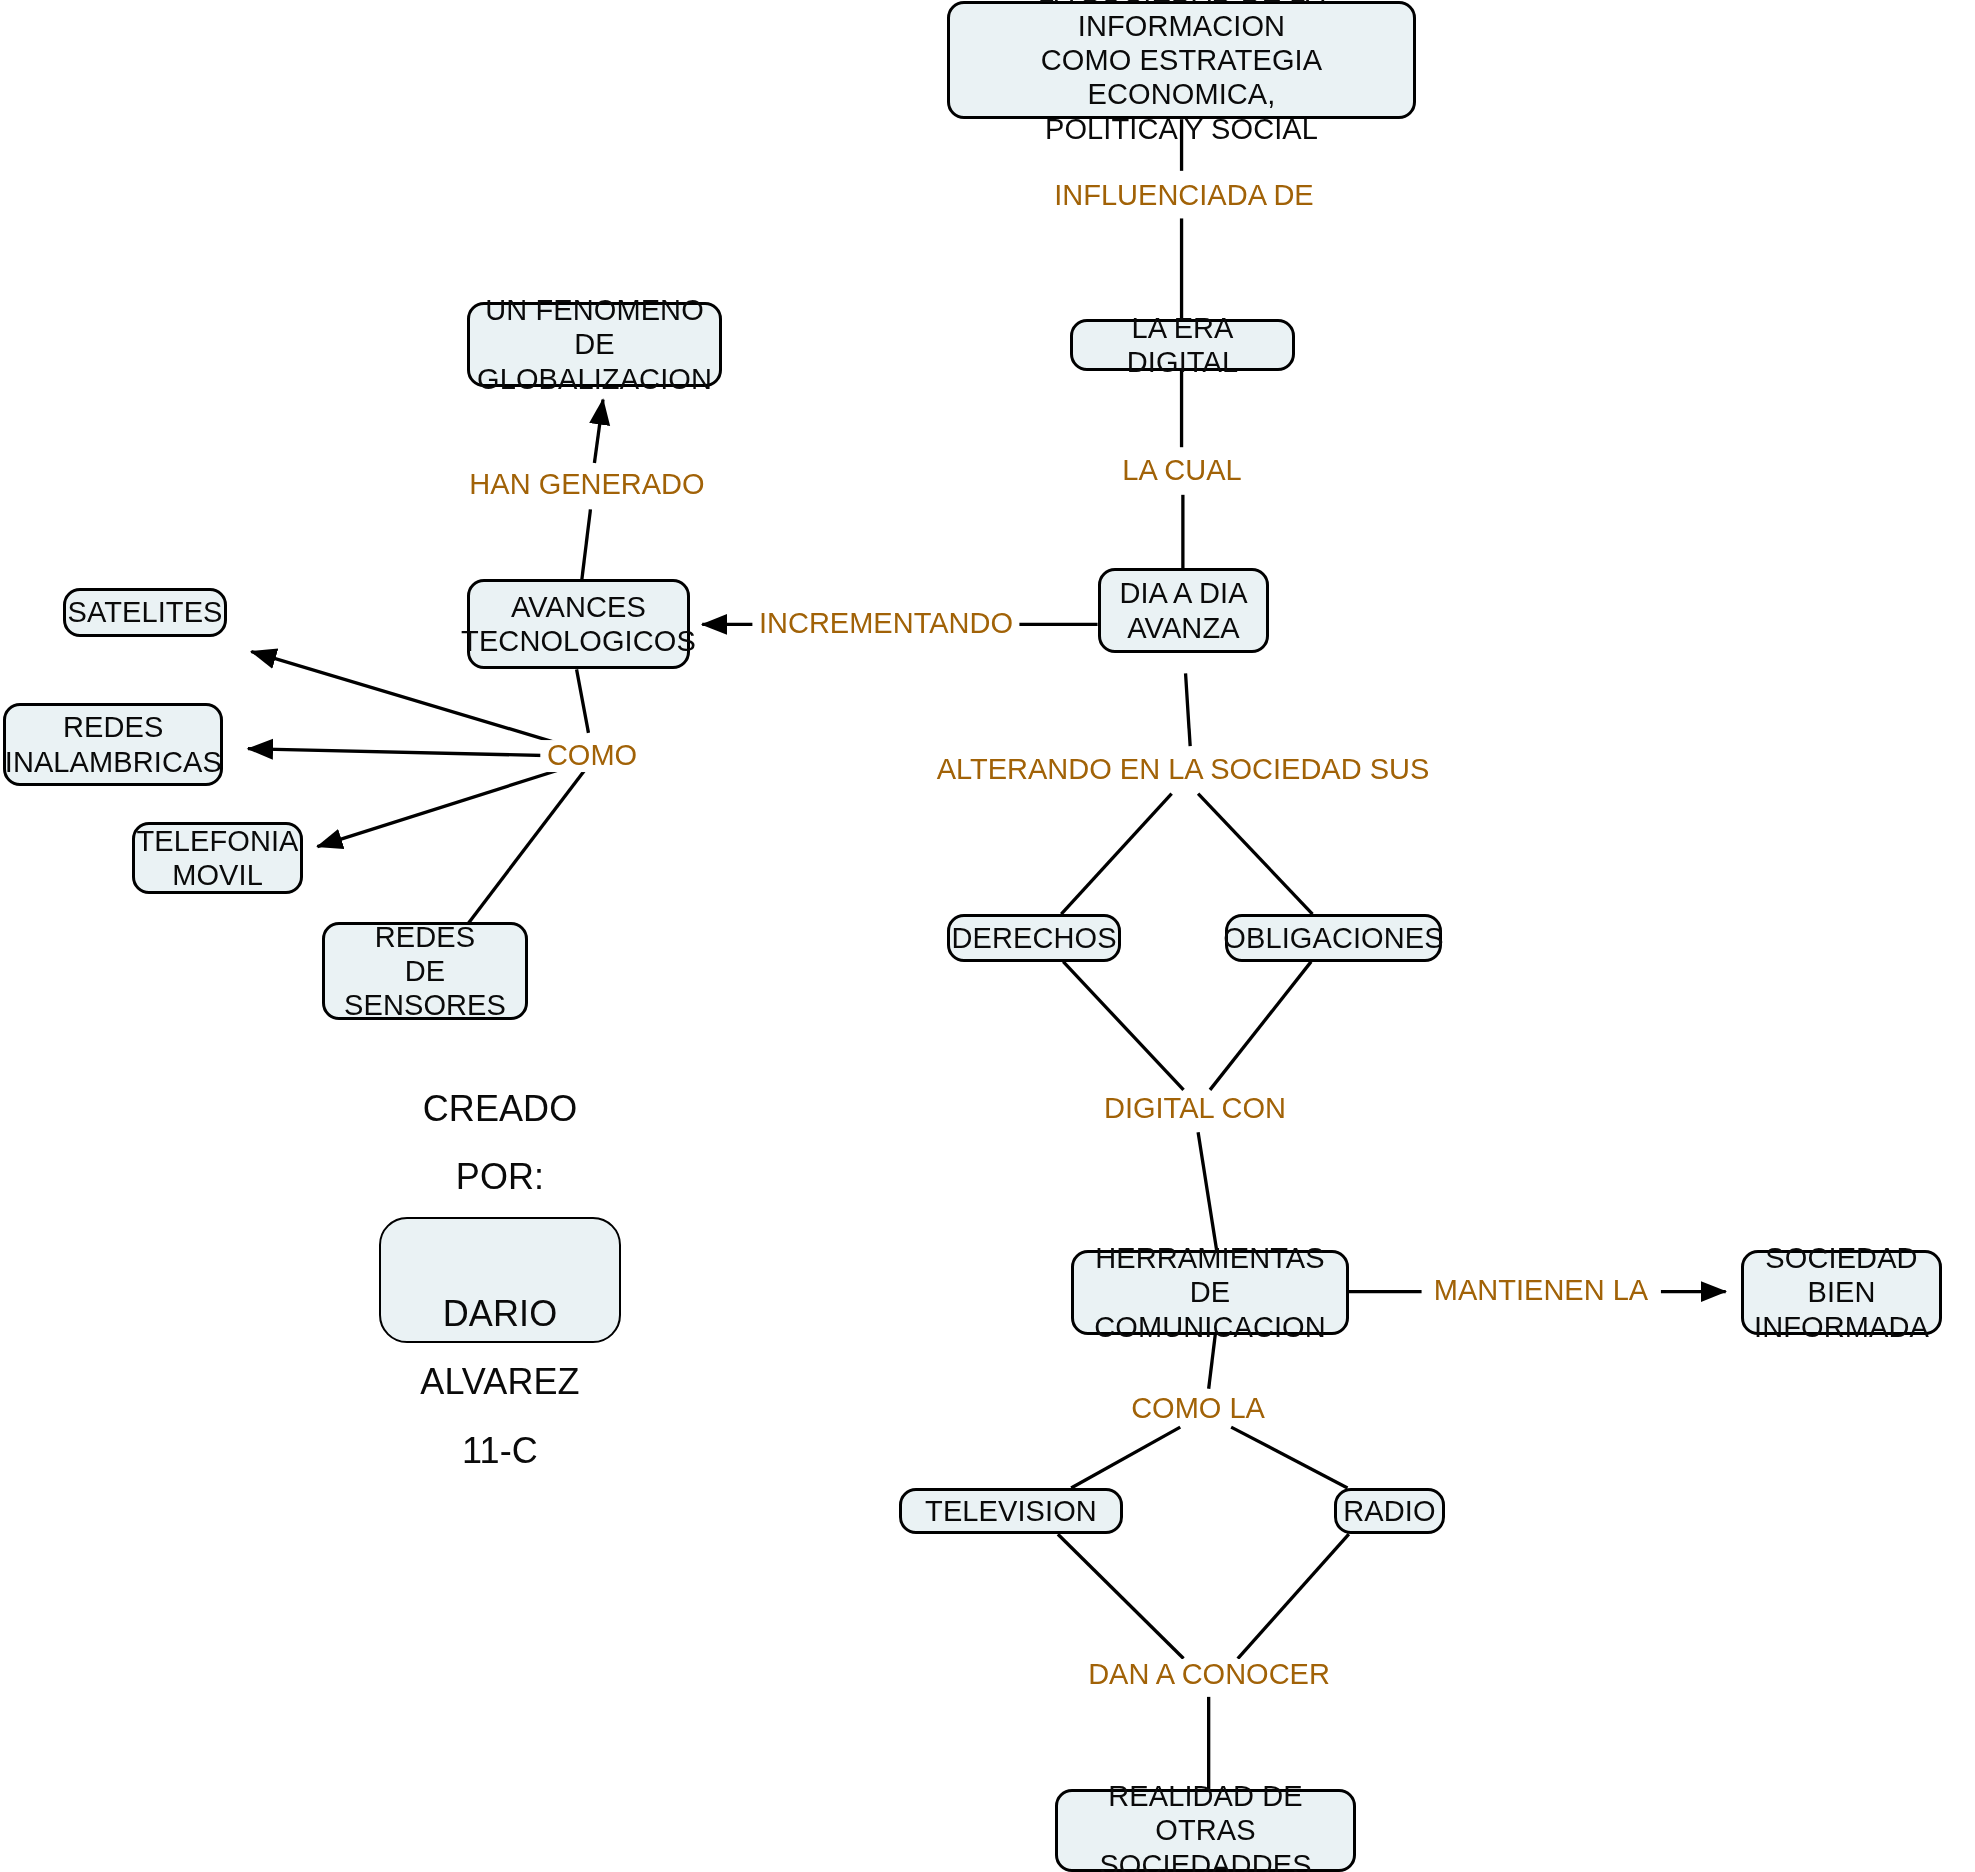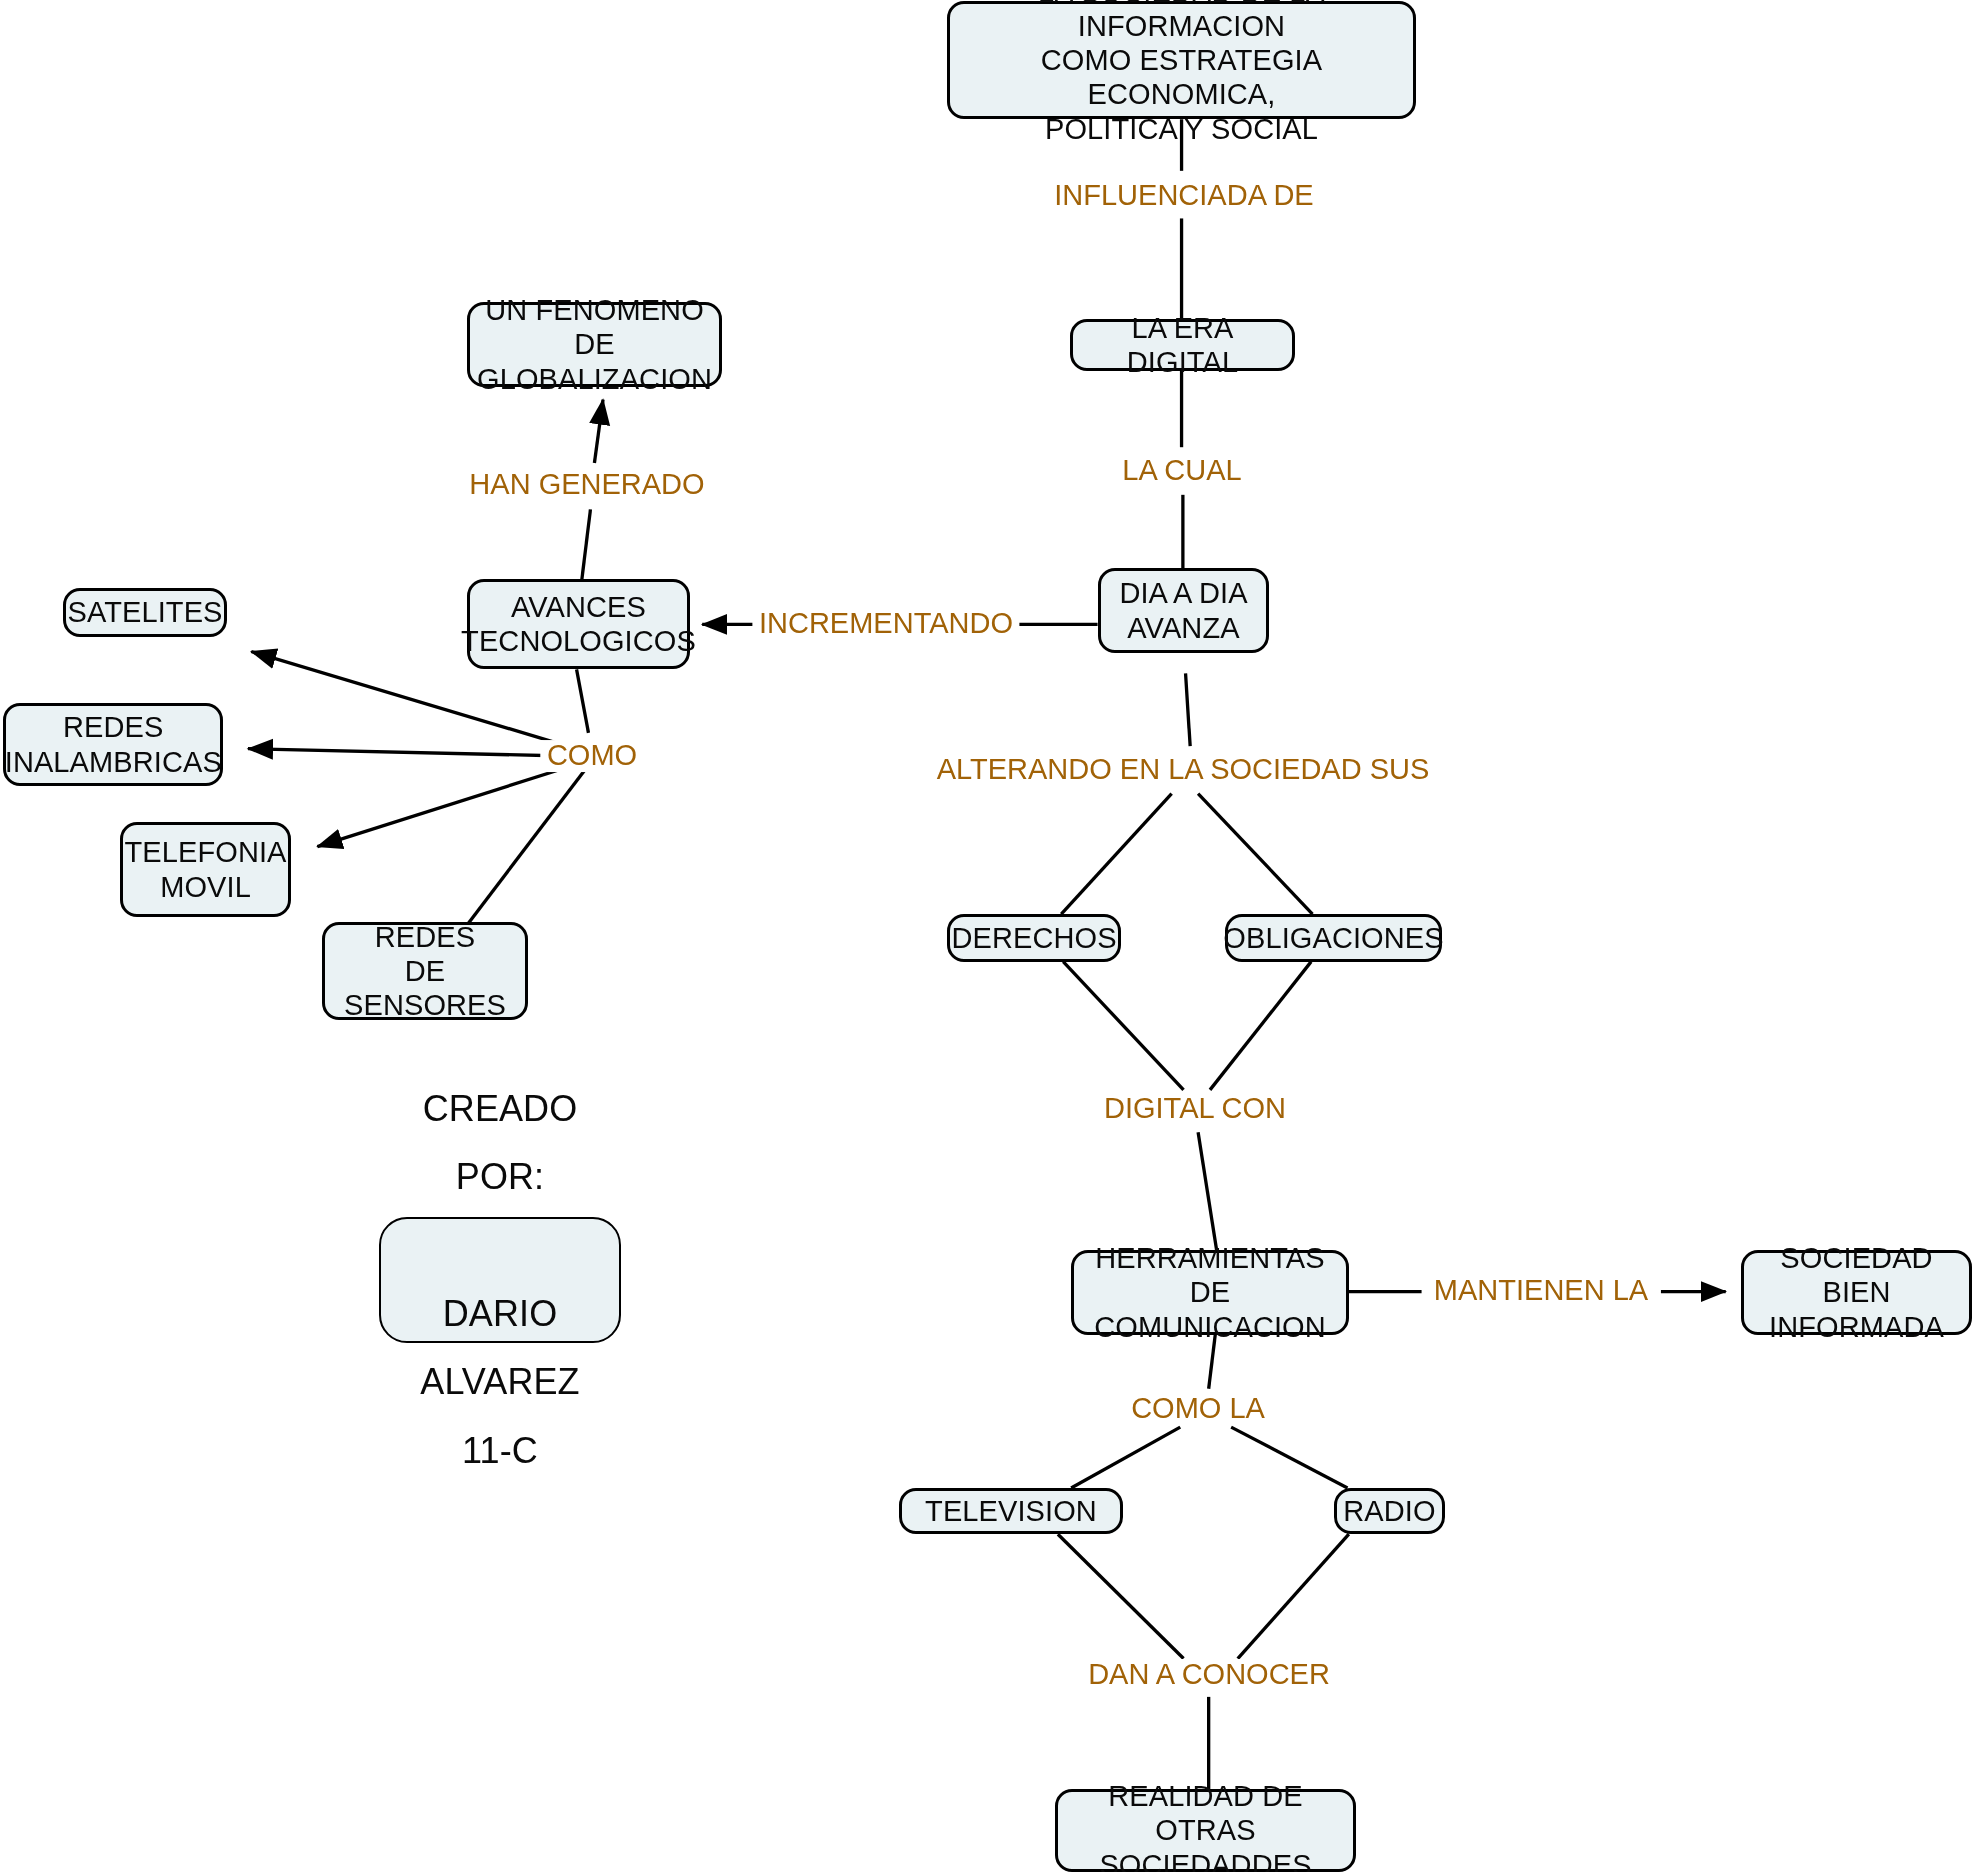--- a/index.html
+++ b/index.html
@@ -129,29 +129,29 @@
   <div class="node" style="left:1070px; top:319px;  width:225px; height:52px;">LA ERA DIGITAL</div>
   <div class="node" style="left:1098px; top:568px; width:171px; height:85px;">DIA A DIA
 AVANZA</div>
   <div class="node" style="left:467px; top:579px; width:223px; height:90px;">AVANCES
 TECNOLOGICOS</div>
   <div class="node" style="left:467px; top:302px; width:255px; height:85px;">UN FENOMENO DE
 GLOBALIZACION</div>
   <div class="node" style="left:63px;   top:588px;  width:164px; height:49px;">SATELITES</div>
   <div class="node" style="left:3.3px; top:703px; width:220px; height:83px;">REDES
 INALAMBRICAS</div>
-  <div class="node" style="left:120px; top:822px; width:171px; height:95px;">TELEFONIA
+  <div class="node" style="left:132px; top:822px; width:171px; height:72px;">TELEFONIA
 MOVIL</div>
   <div class="node" style="left:322px; top:922px; width:206px; height:98px;">REDES
 DE SENSORES</div>
   <div class="node" style="left:947px; top:914px; width:174px; height:48px;">DERECHOS</div>
   <div class="node" style="left:1225px; top:914px; width:217px; height:48px;">OBLIGACIONES</div>
   <div class="node" style="left:1071px; top:1250px; width:278px; height:85px;">HERRAMIENTAS DE
 COMUNICACION</div>
-  <div class="node" style="left:1741px; top:1250px; width:231px; height:85px;">SOCIEDAD BIEN
+  <div class="node" style="left:1741px; top:1250px; width:201px; height:85px;">SOCIEDAD BIEN
 INFORMADA</div>
   <div class="node" style="left:899px; top:1488px; width:224px; height:46px;">TELEVISION</div>
   <div class="node" style="left:1334px; top:1488px; width:111px; height:46px;">RADIO</div>
   <div class="node" style="left:1055px; top:1789px; width:301px; height:83px;">REALIDAD DE OTRAS
 SOCIEDADDES</div>
   <div class="node author" style="left:379px; top:1217px; width:242px; height:126px;">CREADO POR:
 
 DARIO ALVAREZ
 11-C</div>
 

